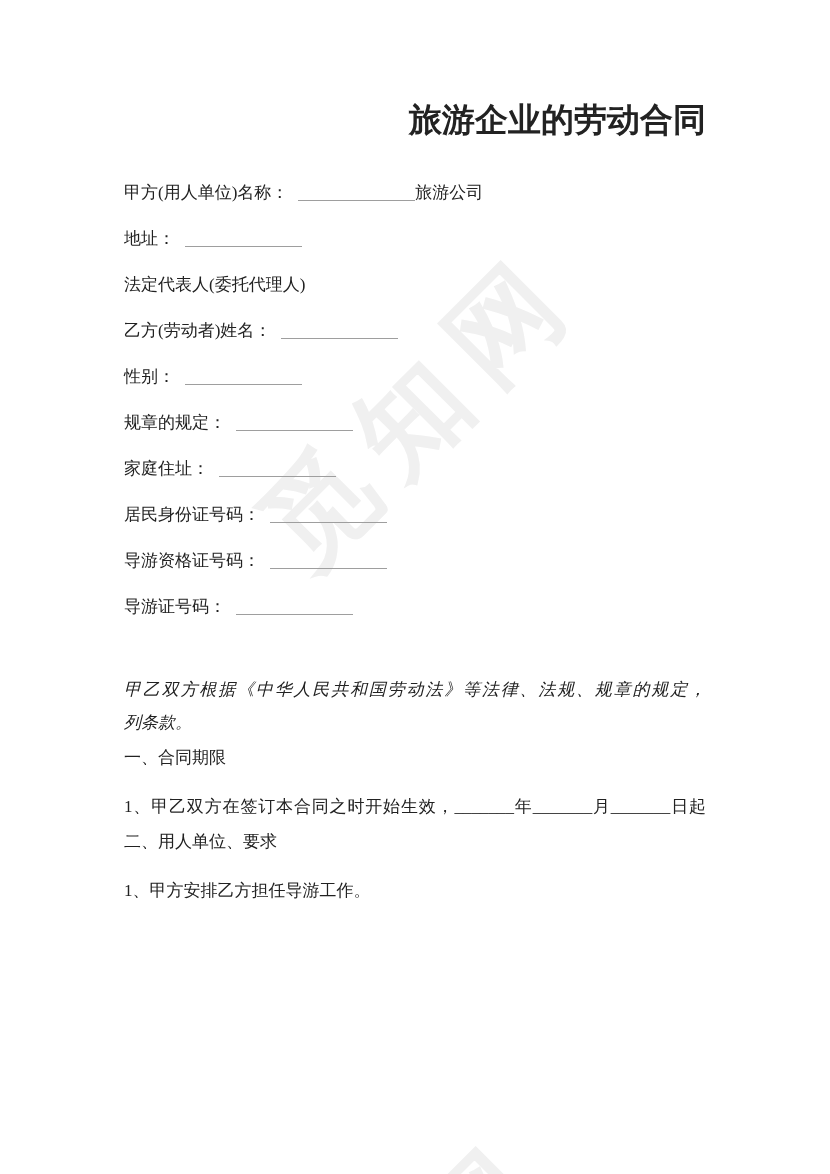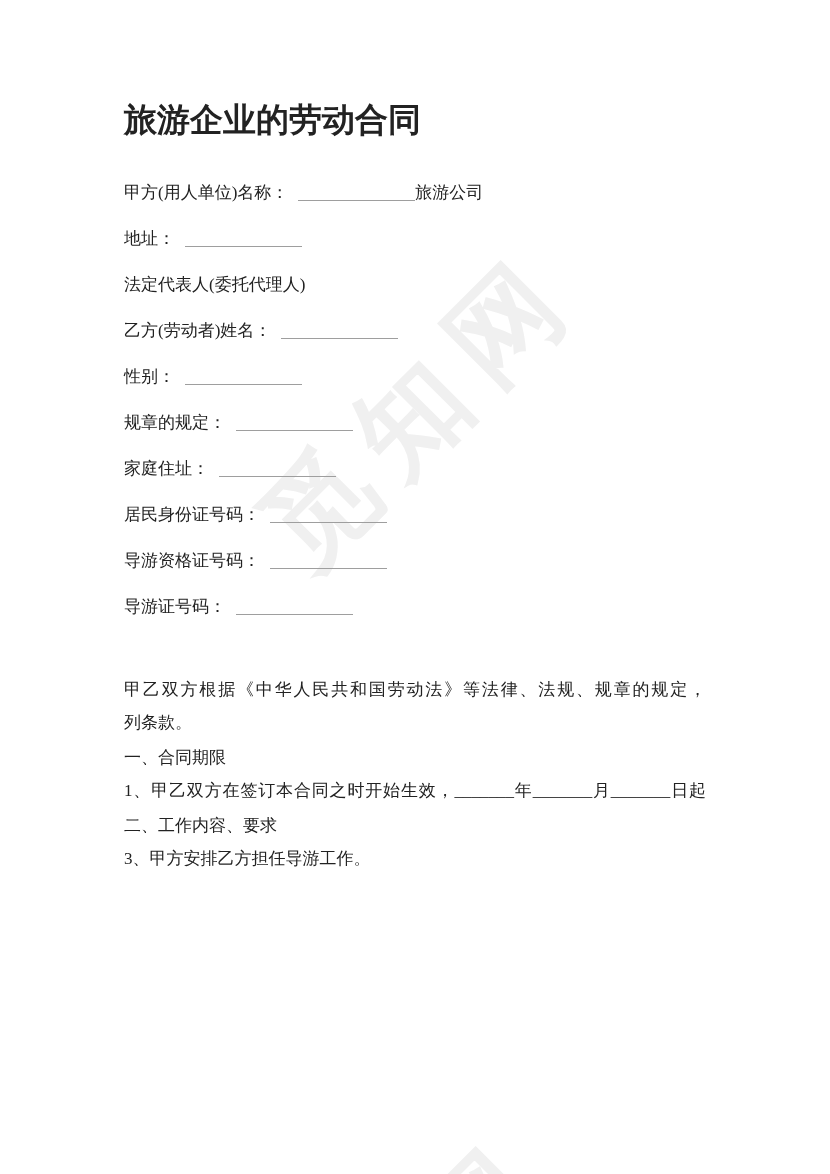--- a/index.html
+++ b/index.html
@@ -33,39 +33,39 @@
     top: 0;
     width: 582px;
     z-index: 1;
   }
   .doc-title {
     margin-top: 101px;
     height: 38px;
     line-height: 38px;
     font-size: 33px;
     font-weight: bold;
-    text-align: left;
+    text-align: right;
     white-space: nowrap;
   }
   .fields { margin-top: 31px; }
   .field { height: 46px; line-height: 46px; white-space: nowrap; }
   .blank {
     display: inline-block;
     width: 117px;
     height: 14px;
     border-bottom: 1px solid #9e9e9e;
     vertical-align: -3px;
     margin-left: 10px;
   }
   .field .suffix { }
   .para { line-height: 32.5px; }
-  .intro { margin-top: 44px; }
+  .intro { margin-top: 44px; font-style: italic; }
   .jline { text-align: justify; text-align-last: justify; }
   .heading { margin-top: 3px; }
-  .clause { }
+  .clause { margin-top: 16px; }
 </style>
 </head>
 <body>
 
 <div class="page">
 
   <div class="watermark wm-center">觅知网</div>
   <div class="watermark wm-bottom">觅知网</div>
 
   <div class="content">
@@ -121,20 +121,20 @@
       <div class="para jline">甲乙双方根据《中华人民共和国劳动法》等法律、法规、规章的规定，</div>
       <div class="para">列条款。</div>
     </div>
 
     <div class="para heading">一、合同期限</div>
 
     <div class="clause">
       <div class="para jline">1、甲乙双方在签订本合同之时开始生效，_______年_______月_______日起</div>
     </div>
 
-    <div class="para heading">二、工作内容、要求</div>
+    <div class="para heading">二、用人单位、要求</div>
 
     <div class="clause">
-      <div class="para">3、甲方安排乙方担任导游工作。</div>
+      <div class="para">1、甲方安排乙方担任导游工作。</div>
     </div>
 
   </div>
 </div>
 
 </body></html>

